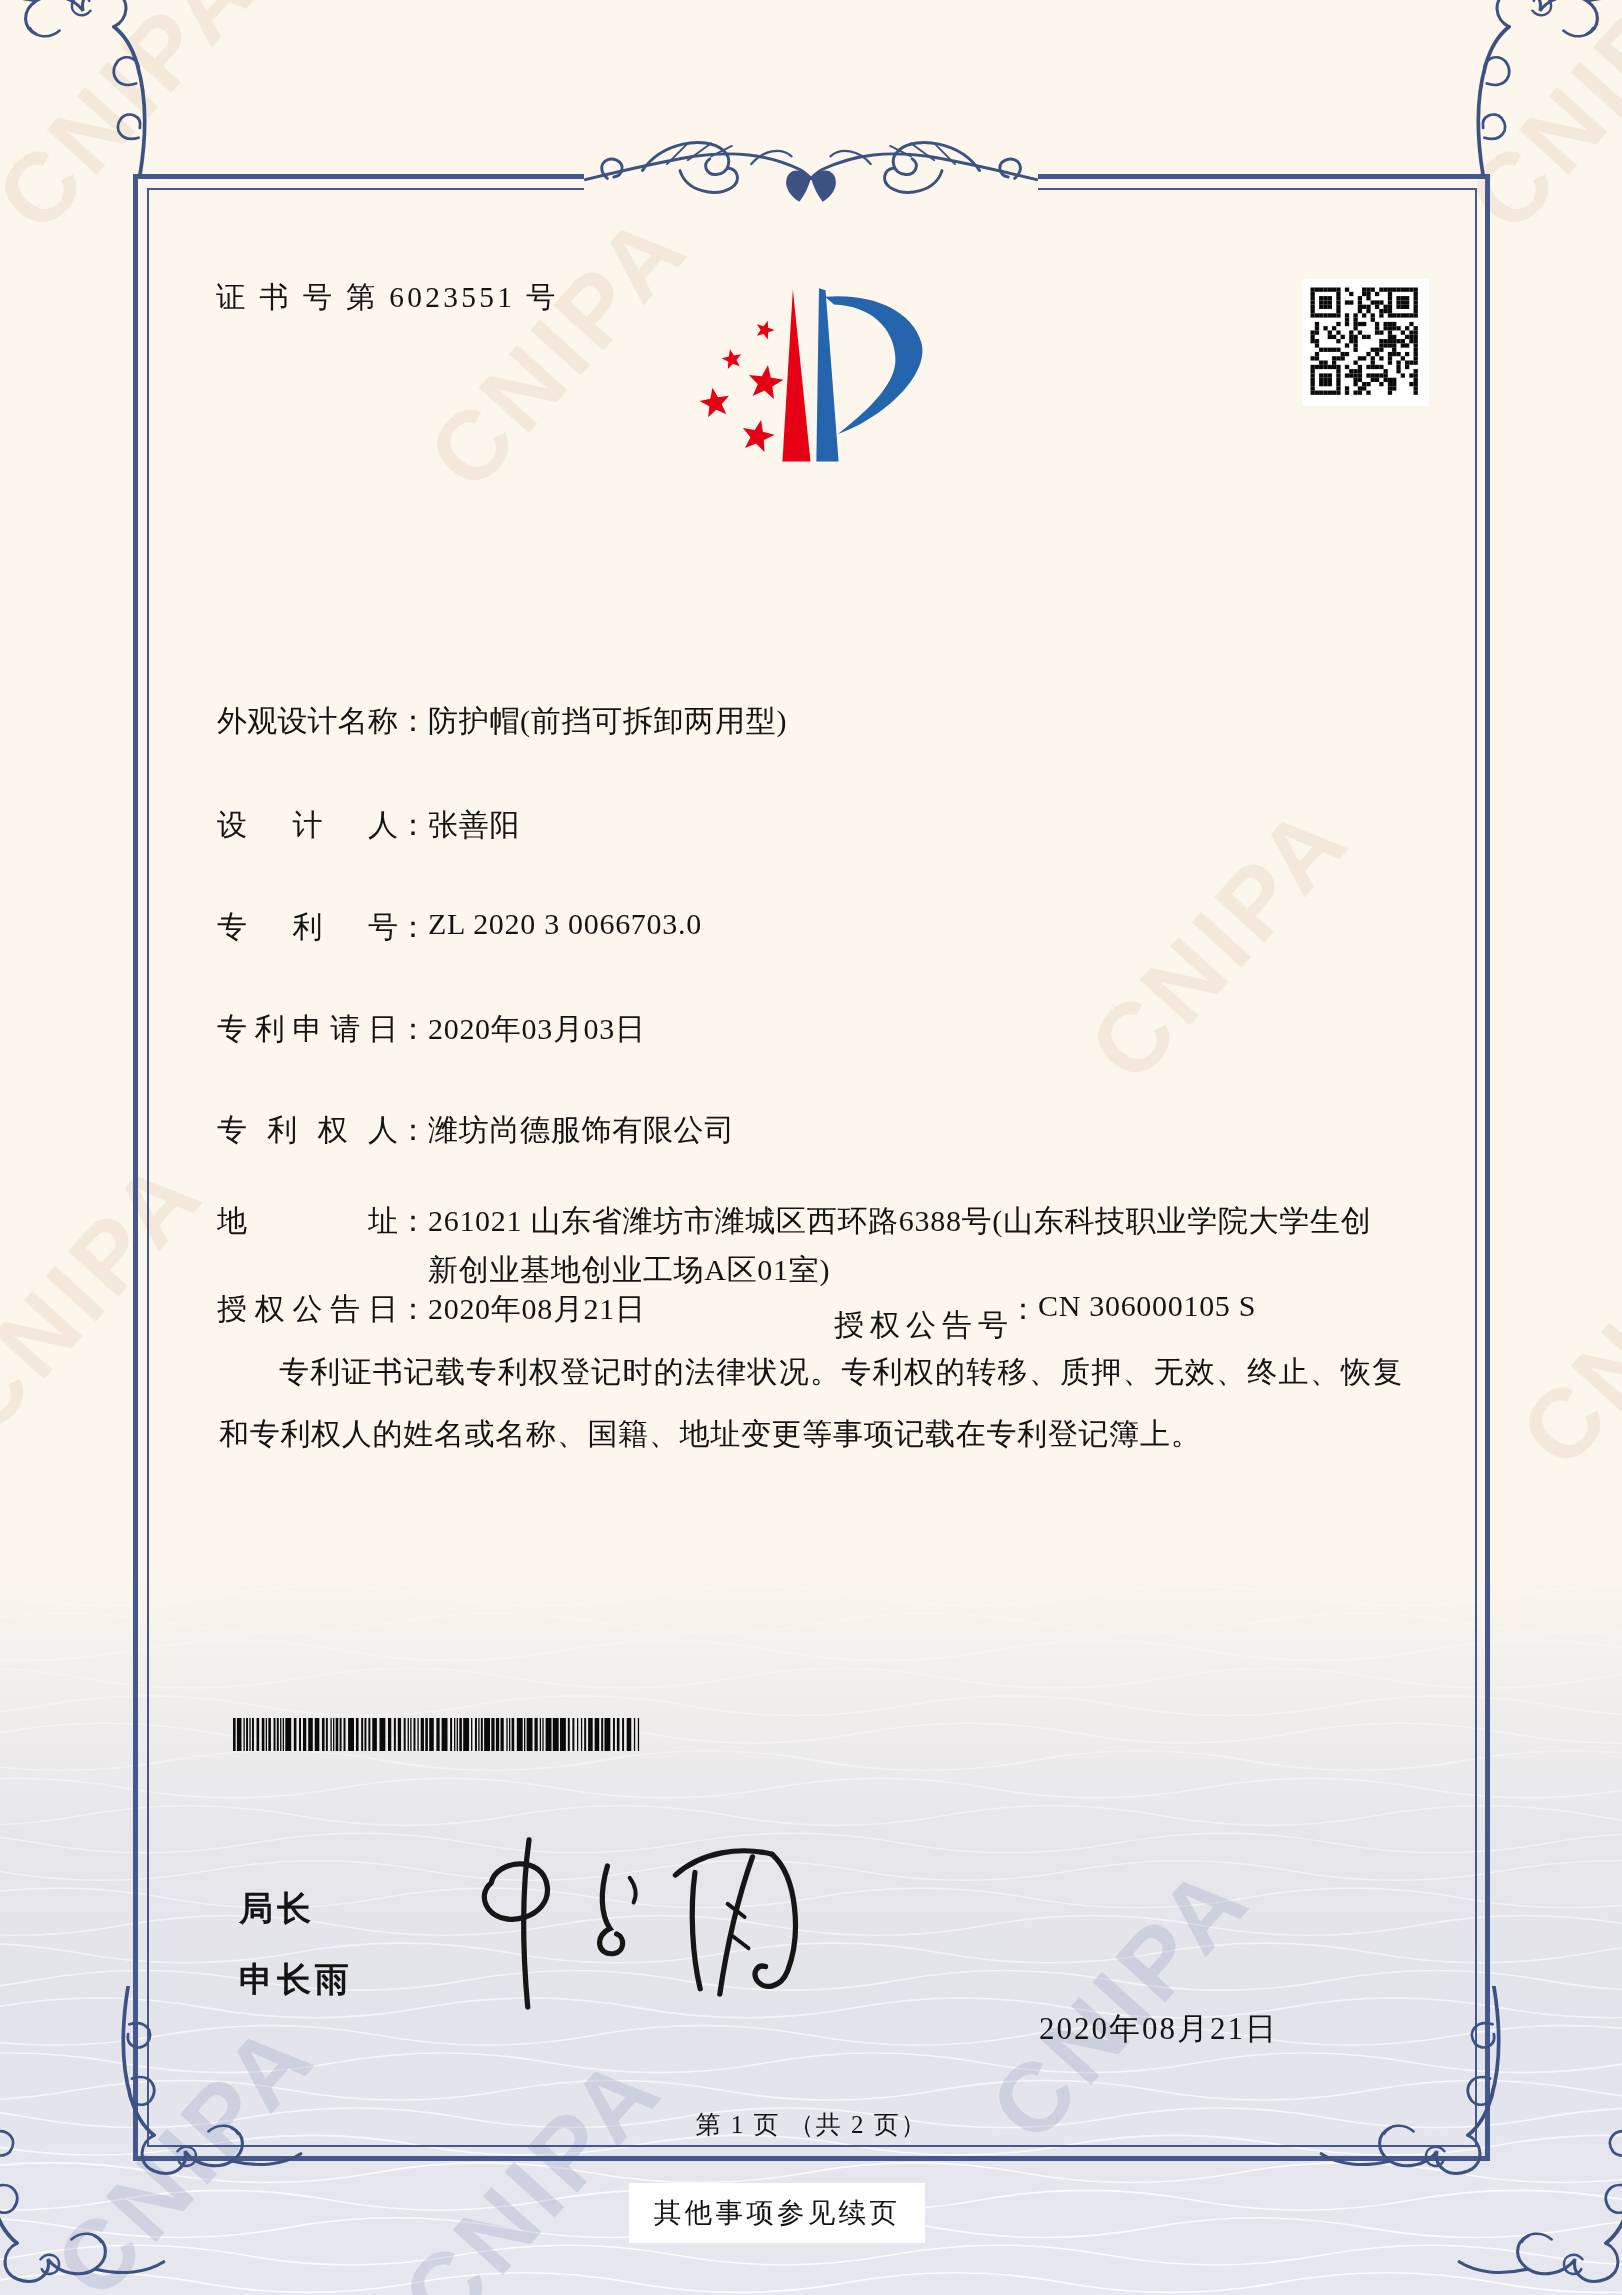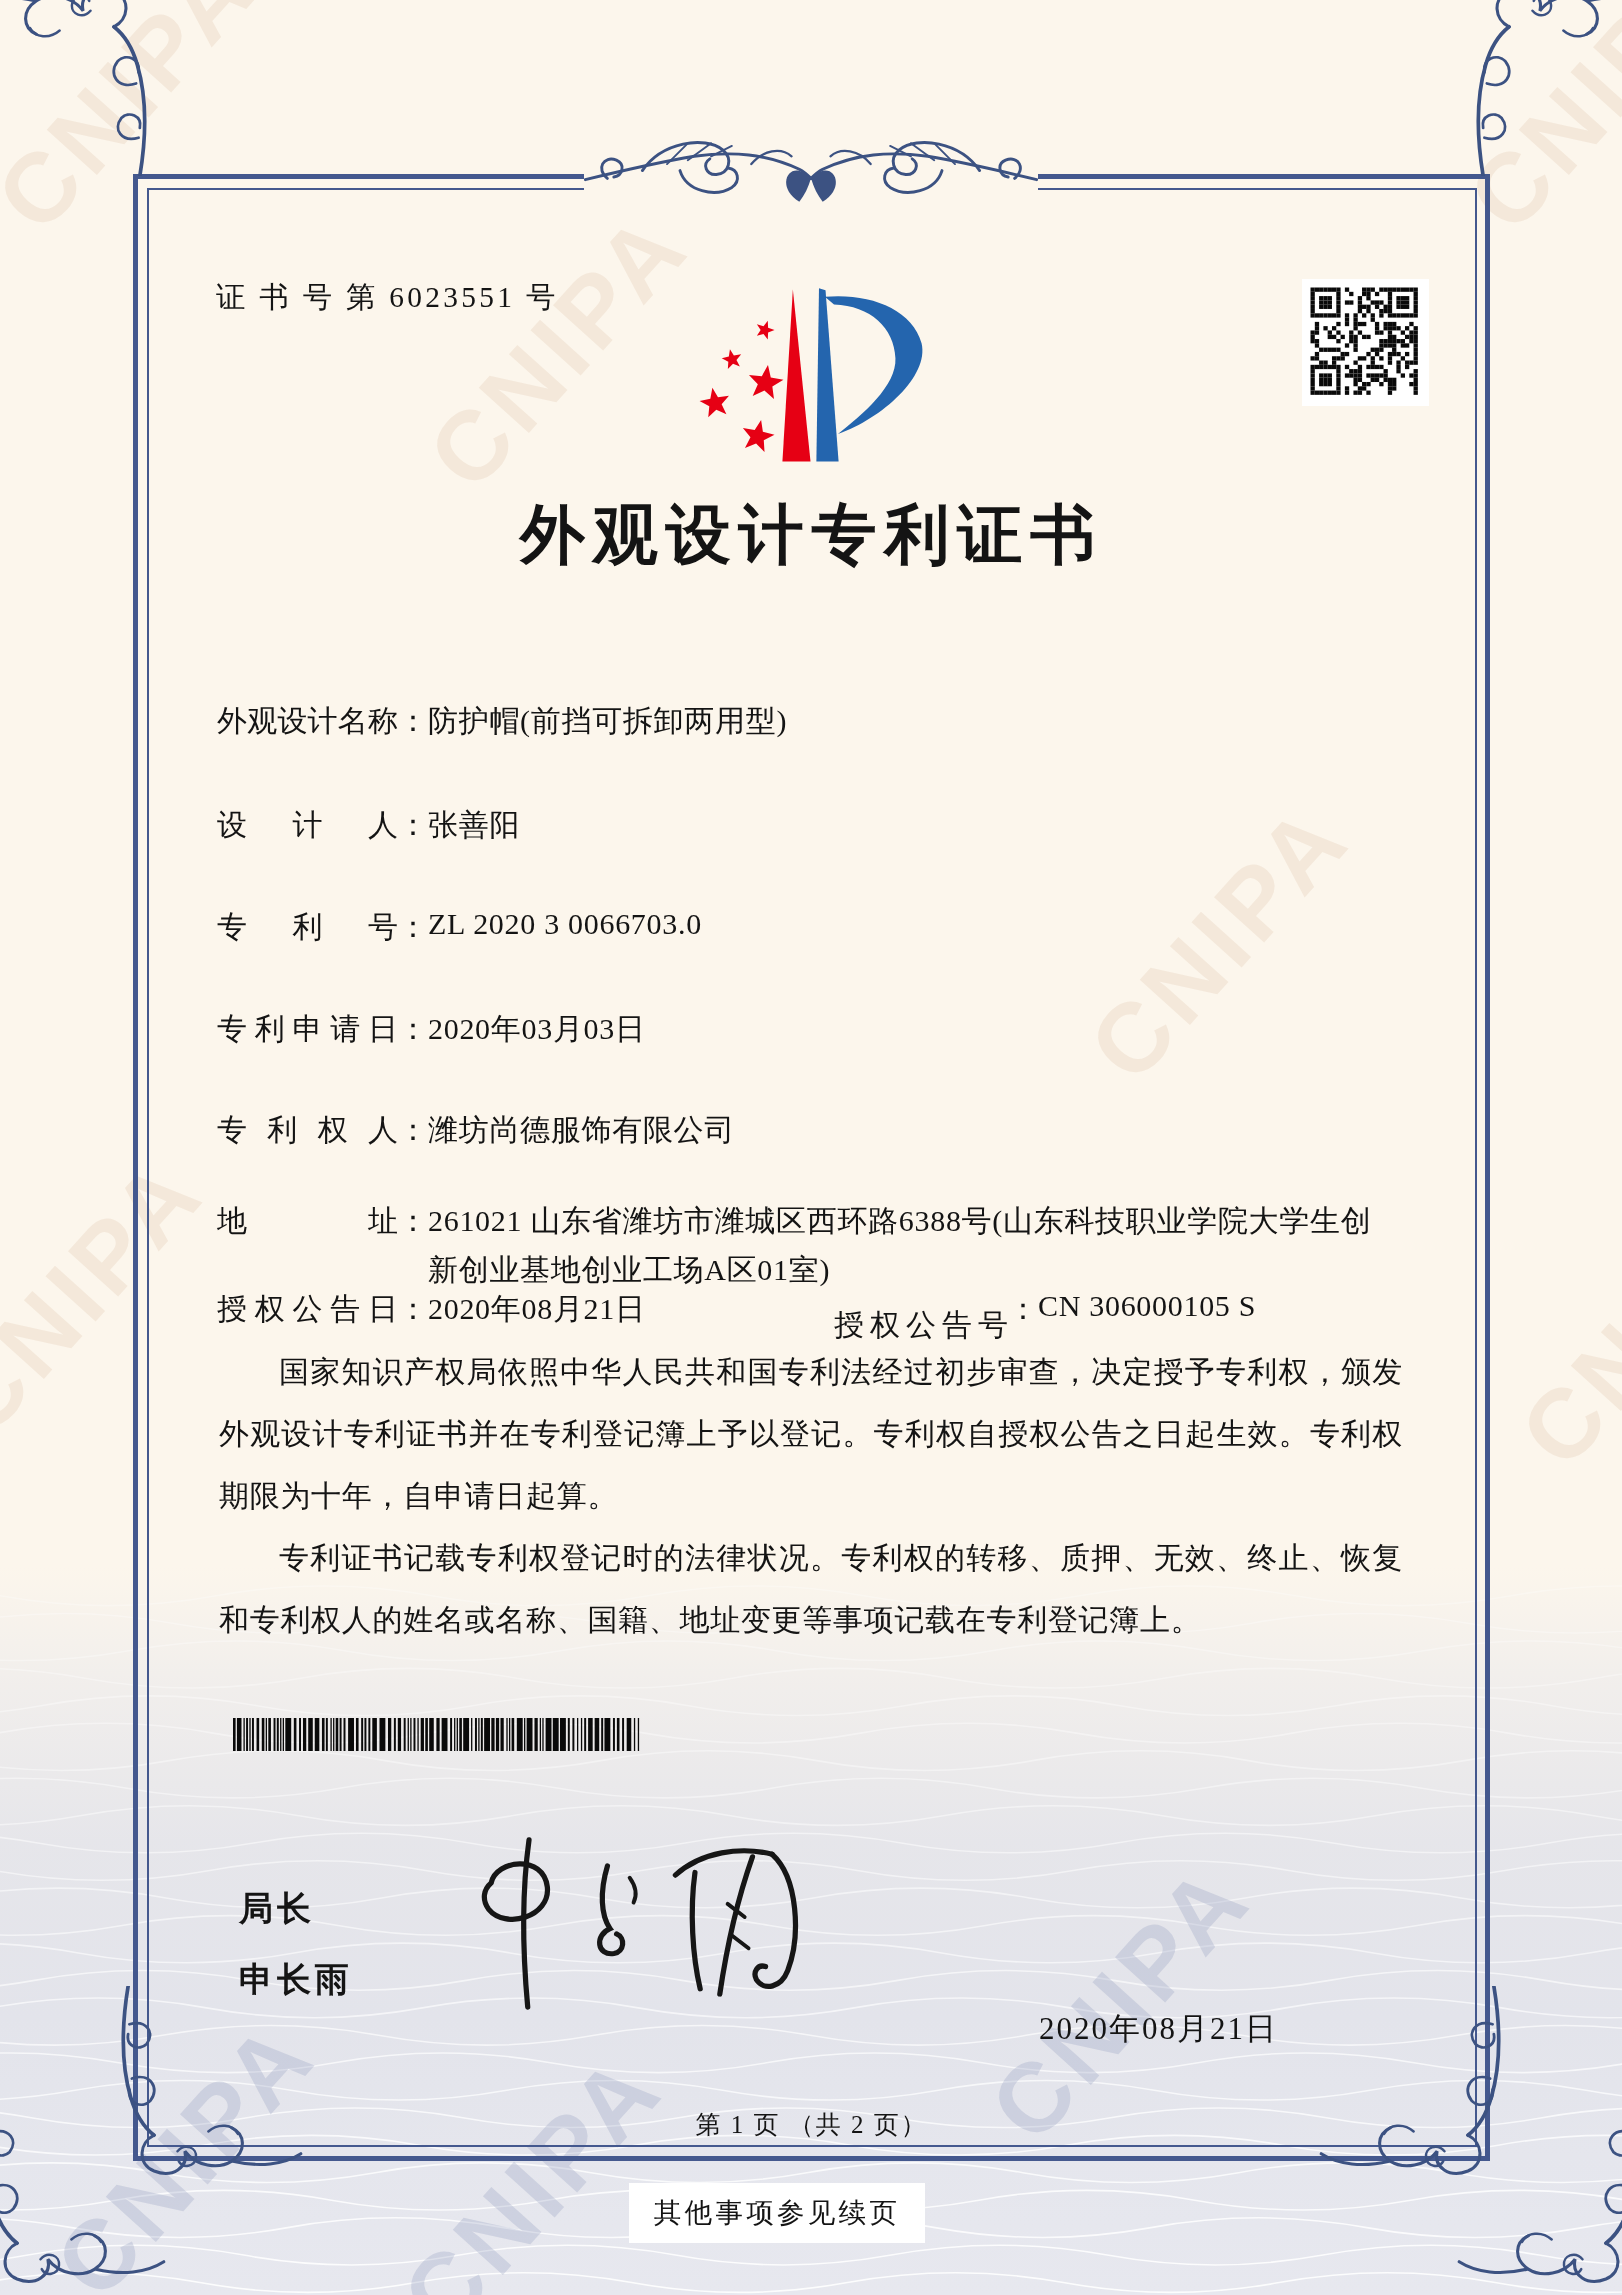--- a/index.html
+++ b/index.html
@@ -478,21 +478,20 @@
         <rect x="52.4" y="170.4" width="6.56" height="6.56"></rect>
         <rect x="65.5" y="170.4" width="6.56" height="6.56"></rect>
         <rect x="78.6" y="170.4" width="6.56" height="6.56"></rect>
         <rect x="85.2" y="170.4" width="6.56" height="6.56"></rect>
         <rect x="98.3" y="170.4" width="6.56" height="6.56"></rect>
         <rect x="131.1" y="170.4" width="6.56" height="6.56"></rect>
         <rect x="170.4" y="170.4" width="6.56" height="6.56"></rect>
       </g>
   </svg>
 
-  <div class="title">外观设计专利证书</div>
 
   <div class="field-row" style="top:701px">
     <span class="flabel">外观设计名称</span><span class="fcolon">：</span><span class="fvalue">防护帽(前挡可拆卸两用型)</span>
   </div>
   <div class="field-row" style="top:805px">
     <span class="flabel">设计人</span><span class="fcolon">：</span><span class="fvalue">张善阳</span>
   </div>
   <div class="field-row" style="top:907px">
     <span class="flabel">专利号</span><span class="fcolon">：</span><span class="fvalue">ZL 2020 3 0066703.0</span>
   </div>
@@ -506,21 +505,20 @@
     <span class="flabel">地址</span><span class="fcolon">：</span><span class="fvalue wrap">261021 山东省潍坊市潍城区西环路6388号(山东科技职业学院大学生创新创业基地创业工场A区01室)</span>
   </div>
   <div class="field-row" style="top:1289px">
     <span class="flabel">授权公告日</span><span class="fcolon">：</span><span class="fvalue">2020年08月21日</span>
     <span class="grant-no">
       <span class="flabel">授权公告号</span><span class="fcolon">：</span><span class="fvalue">CN 306000105 S</span>
     </span>
   </div>
 
   <div class="body-text">
-    <p>国家知识产权局依照中华人民共和国专利法经过初步审查，决定授予专利权，颁发外观设计专利证书并在专利登记簿上予以登记。专利权自授权公告之日起生效。专利权期限为十年，自申请日起算。</p>
     <p>专利证书记载专利权登记时的法律状况。专利权的转移、质押、无效、终止、恢复和专利权人的姓名或名称、国籍、地址变更等事项记载在专利登记簿上。</p>
   </div>
 
   <svg class="barcode" viewBox="0 0 630 50" preserveAspectRatio="none">
     <g id="barcode-bars" fill="#0a0a0a">
         <rect x="0" y="0" width="4" height="50"></rect>
         <rect x="6" y="0" width="7" height="50"></rect>
         <rect x="16" y="0" width="2" height="50"></rect>
         <rect x="20" y="0" width="3" height="50"></rect>
         <rect x="25" y="0" width="2" height="50"></rect>

